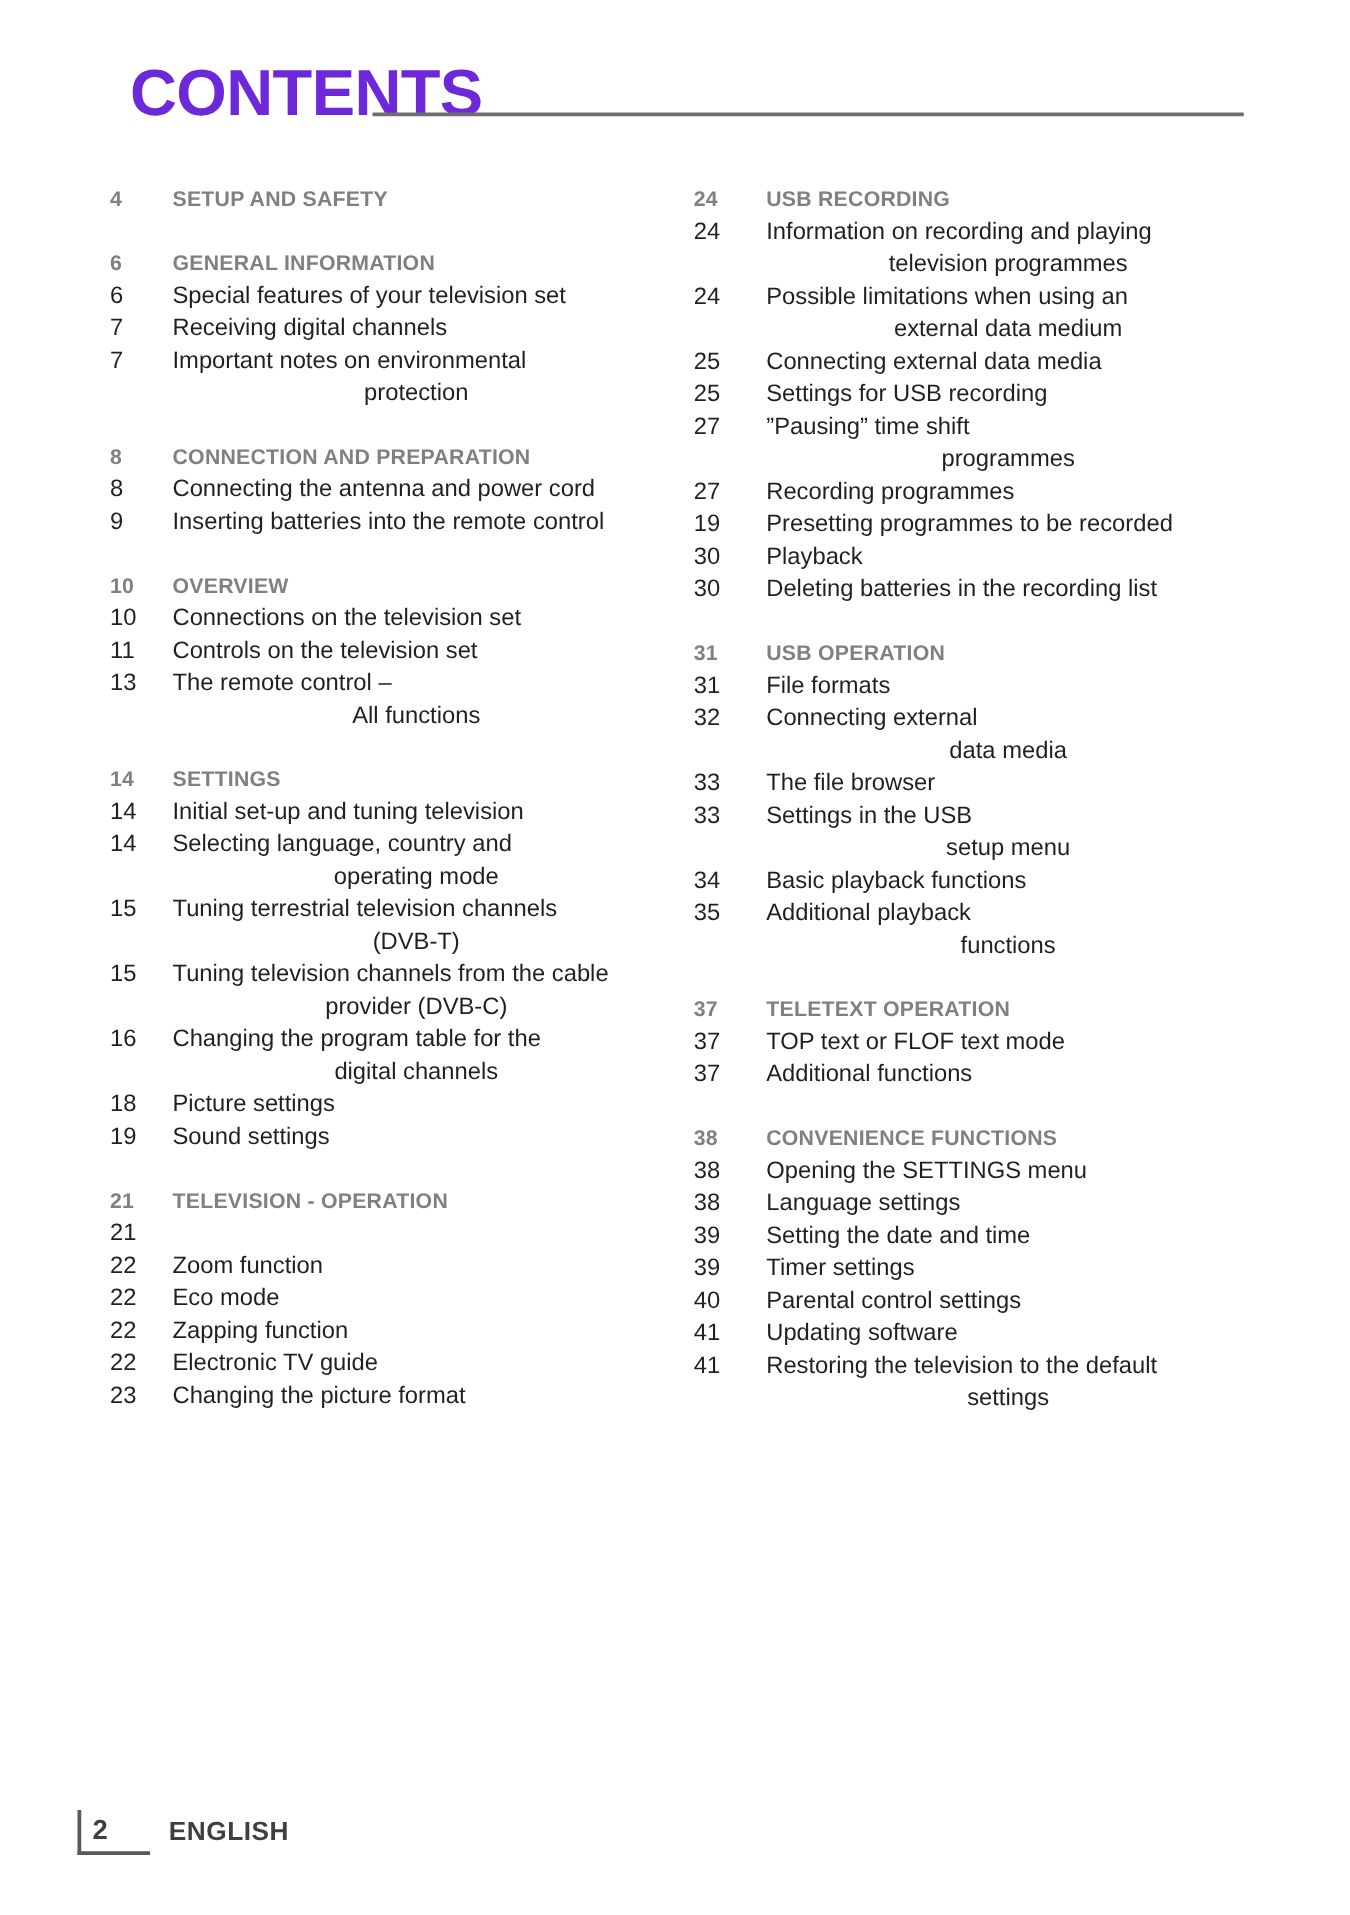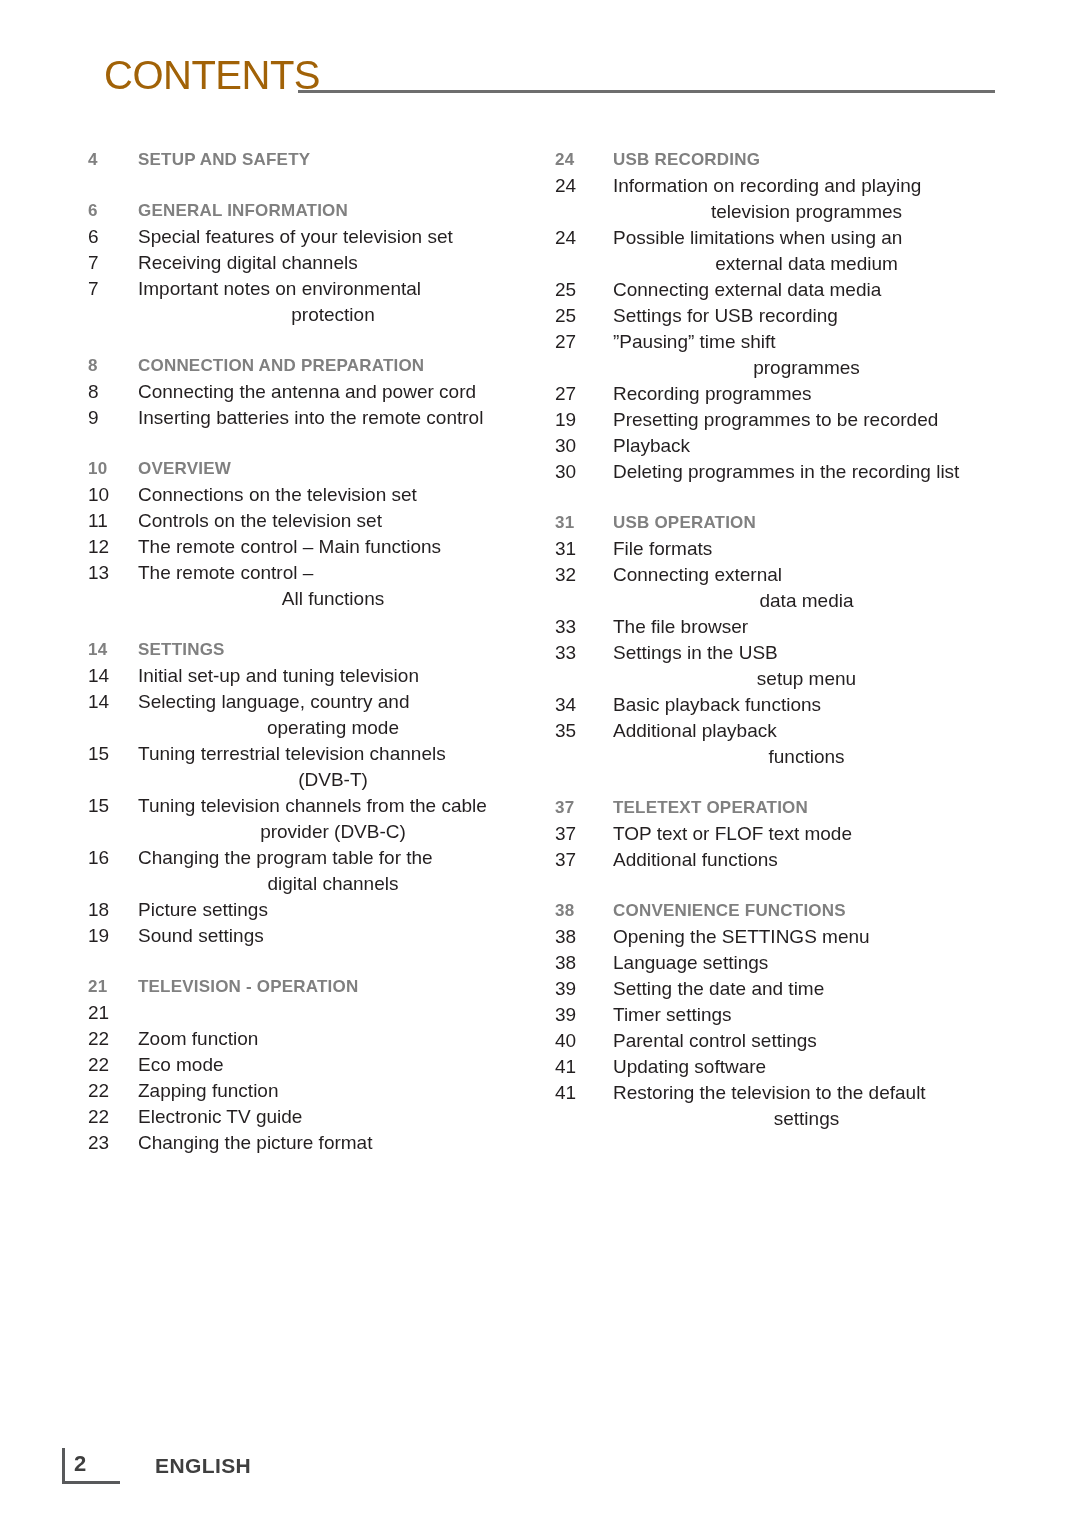--- a/index.html
+++ b/index.html
@@ -21,24 +21,24 @@
     position: absolute;
     left: 0;
     top: 52px;
     width: 1080px;
     height: 52px;
   }
   .page-header .title {
     position: absolute;
     left: 104px;
     top: 0;
-    font-size: 40px;
-    font-weight: normal;
+    font-size: 52px;
+    font-weight: bold;
     letter-spacing: -0.5px;
-    color: #a16207;
+    color: #6d28d9;
     line-height: 46px;
     white-space: nowrap;
   }
   .page-header .rule {
     position: absolute;
     left: 298px;
     top: 38px;
     width: 697px;
     height: 3px;
     background: #6e6e6e;
@@ -145,21 +145,20 @@
   .footer-lang {
     position: absolute;
     left: 135px;
     top: 4px;
     font-size: 21px;
     font-weight: bold;
     letter-spacing: 0.4px;
     color: #3f3f3f;
     line-height: 28px;
     white-space: nowrap;
-    margin-left: 20px;
   }
 </style>
 </head>
 <body>
 
 <div class="page-header">
   <div class="title">CONTENTS</div>
   <div class="rule"></div>
 </div>
 
@@ -210,24 +209,20 @@
         </div>
         <div class="row entry">
           <span class="num">10</span>
           <span class="label"><span>Connections on the television set</span></span>
         </div>
         <div class="row entry">
           <span class="num">11</span>
           <span class="label"><span>Controls on the television set</span></span>
         </div>
         <div class="row entry">
-          <span class="num">12</span>
-          <span class="label"><span>The remote control – Main functions</span></span>
-        </div>
-        <div class="row entry">
           <span class="num">13</span>
           <span class="label"><span>The remote control –</span><span class="cont">All functions</span></span>
         </div>
       </div>
       <div class="section">
         <div class="row heading">
           <span class="num">14</span>
           <span class="label">SETTINGS</span>
         </div>
         <div class="row entry">
@@ -322,21 +317,21 @@
         <div class="row entry">
           <span class="num">19</span>
           <span class="label"><span>Presetting programmes to be recorded</span></span>
         </div>
         <div class="row entry">
           <span class="num">30</span>
           <span class="label"><span>Playback</span></span>
         </div>
         <div class="row entry">
           <span class="num">30</span>
-          <span class="label"><span>Deleting programmes in the recording list</span></span>
+          <span class="label"><span>Deleting batteries in the recording list</span></span>
         </div>
       </div>
       <div class="section">
         <div class="row heading">
           <span class="num">31</span>
           <span class="label">USB OPERATION</span>
         </div>
         <div class="row entry">
           <span class="num">31</span>
           <span class="label"><span>File formats</span></span>

